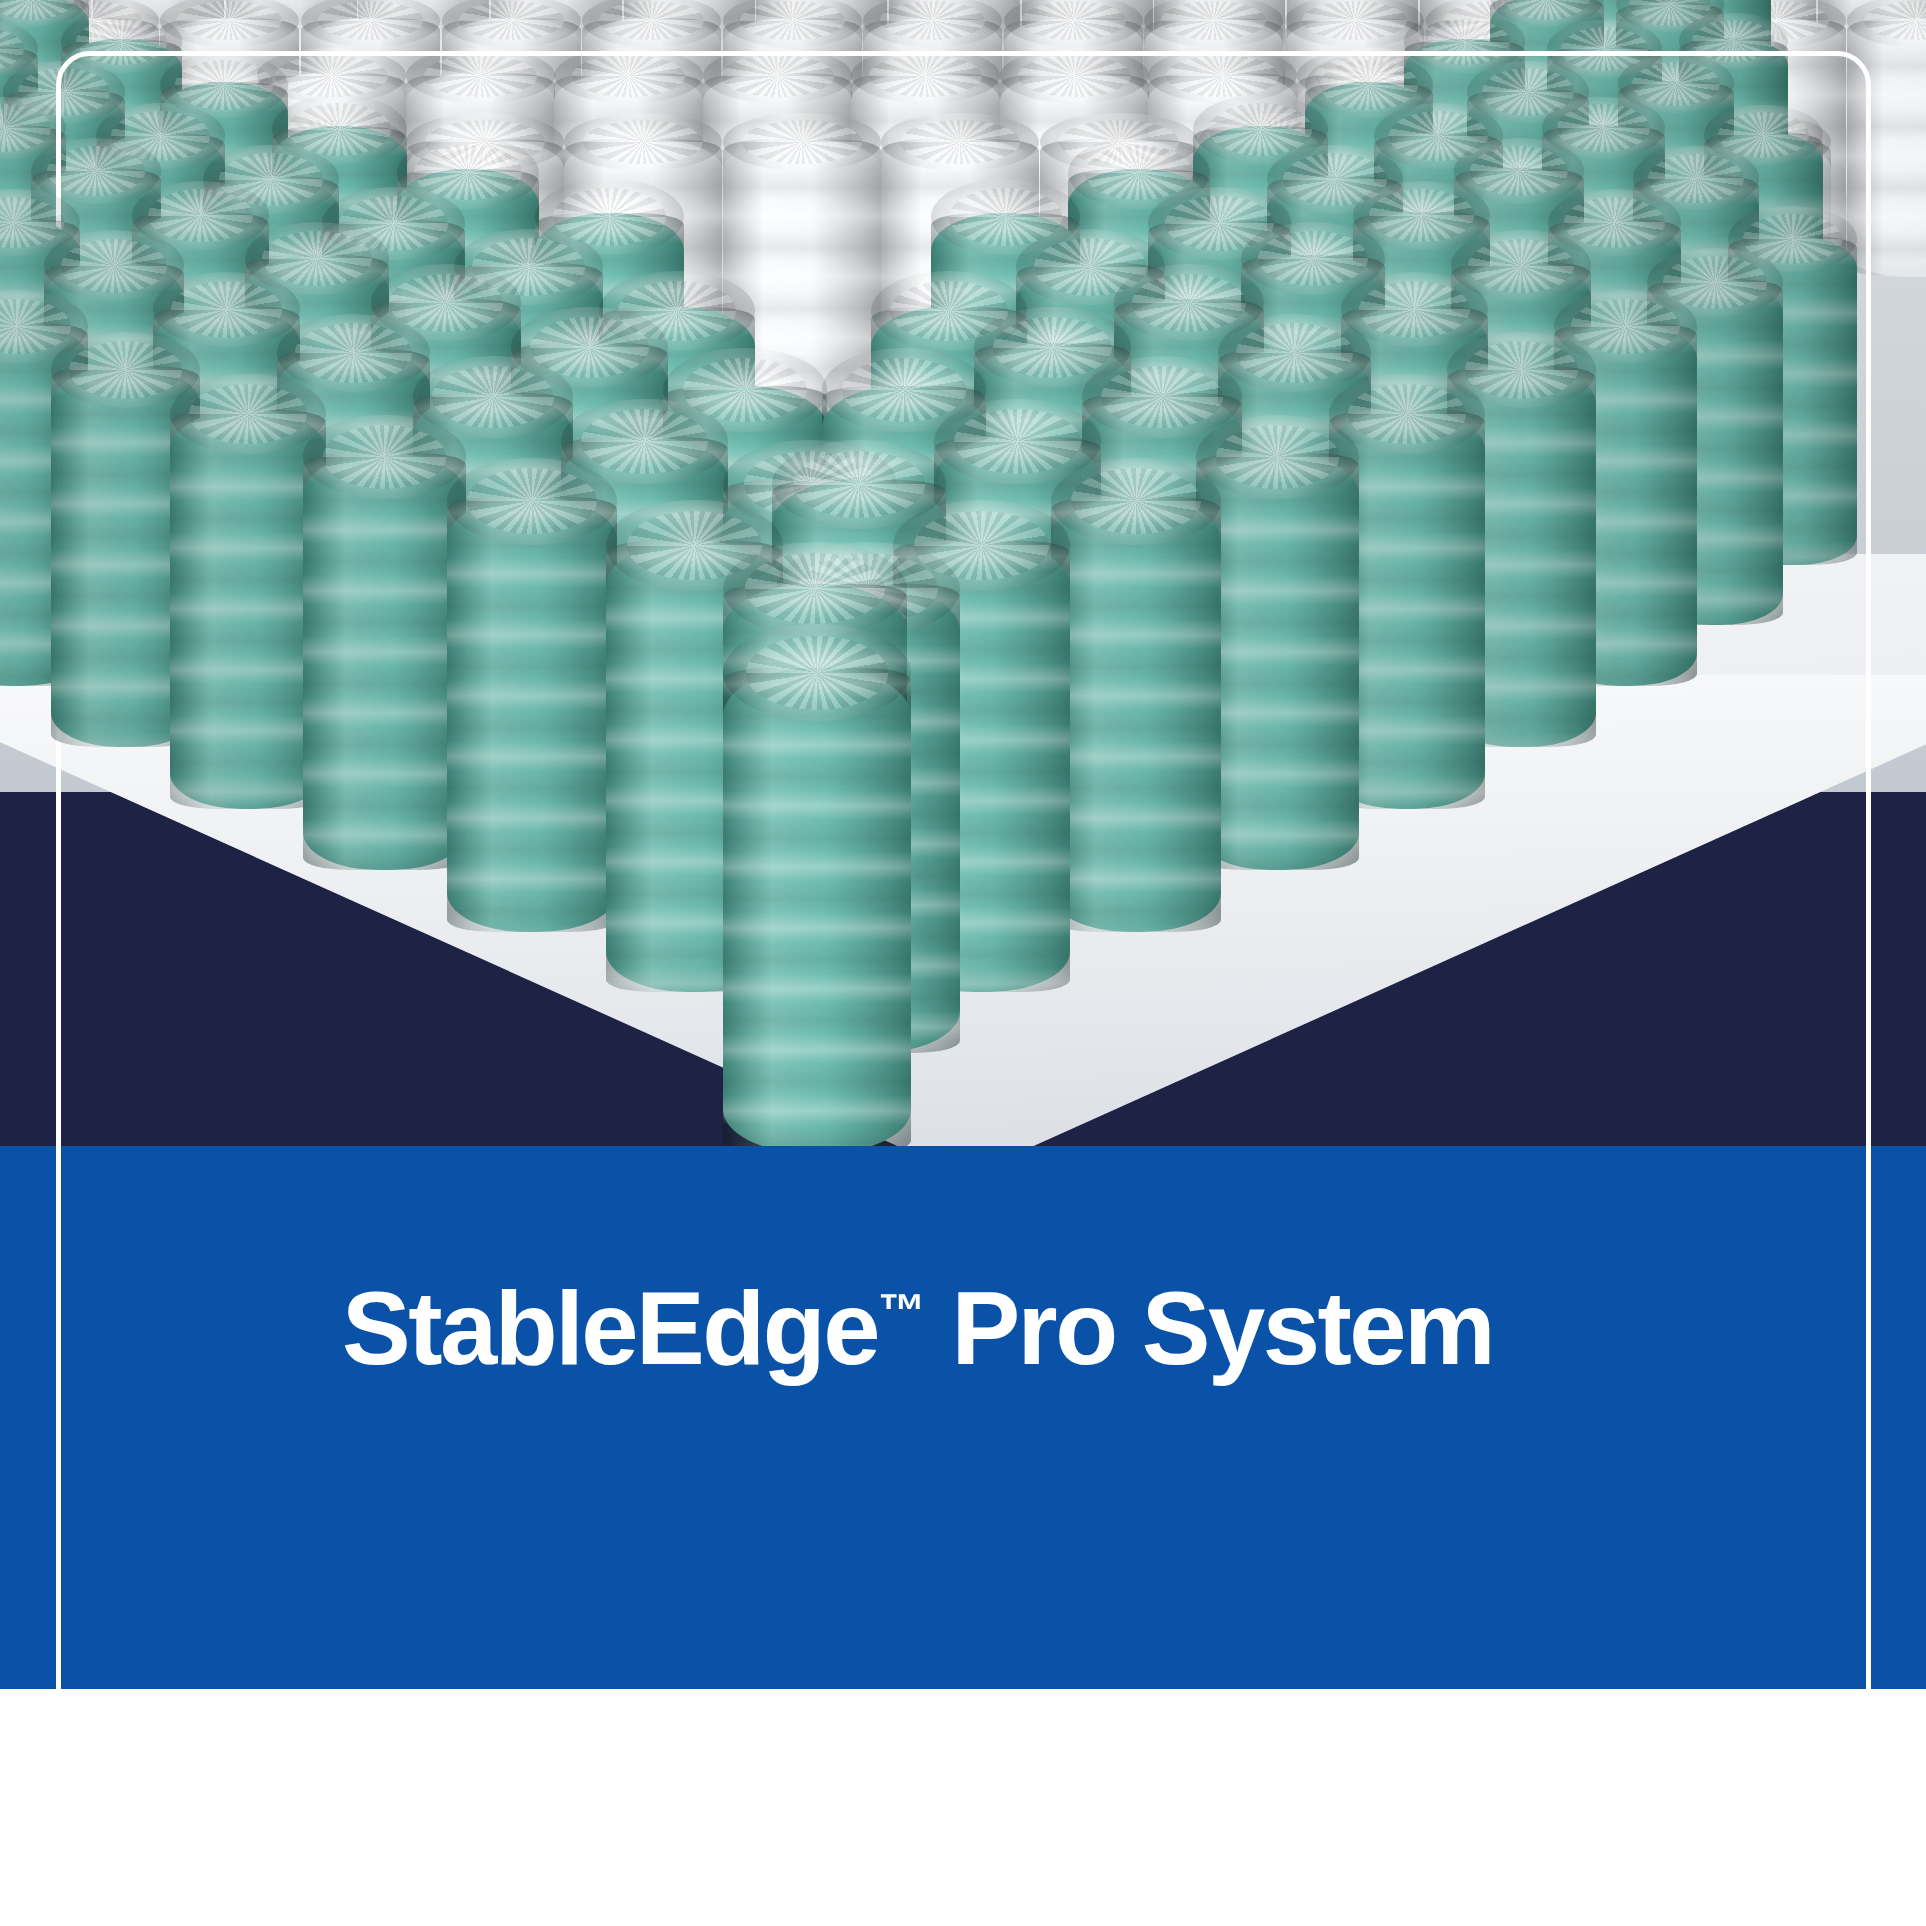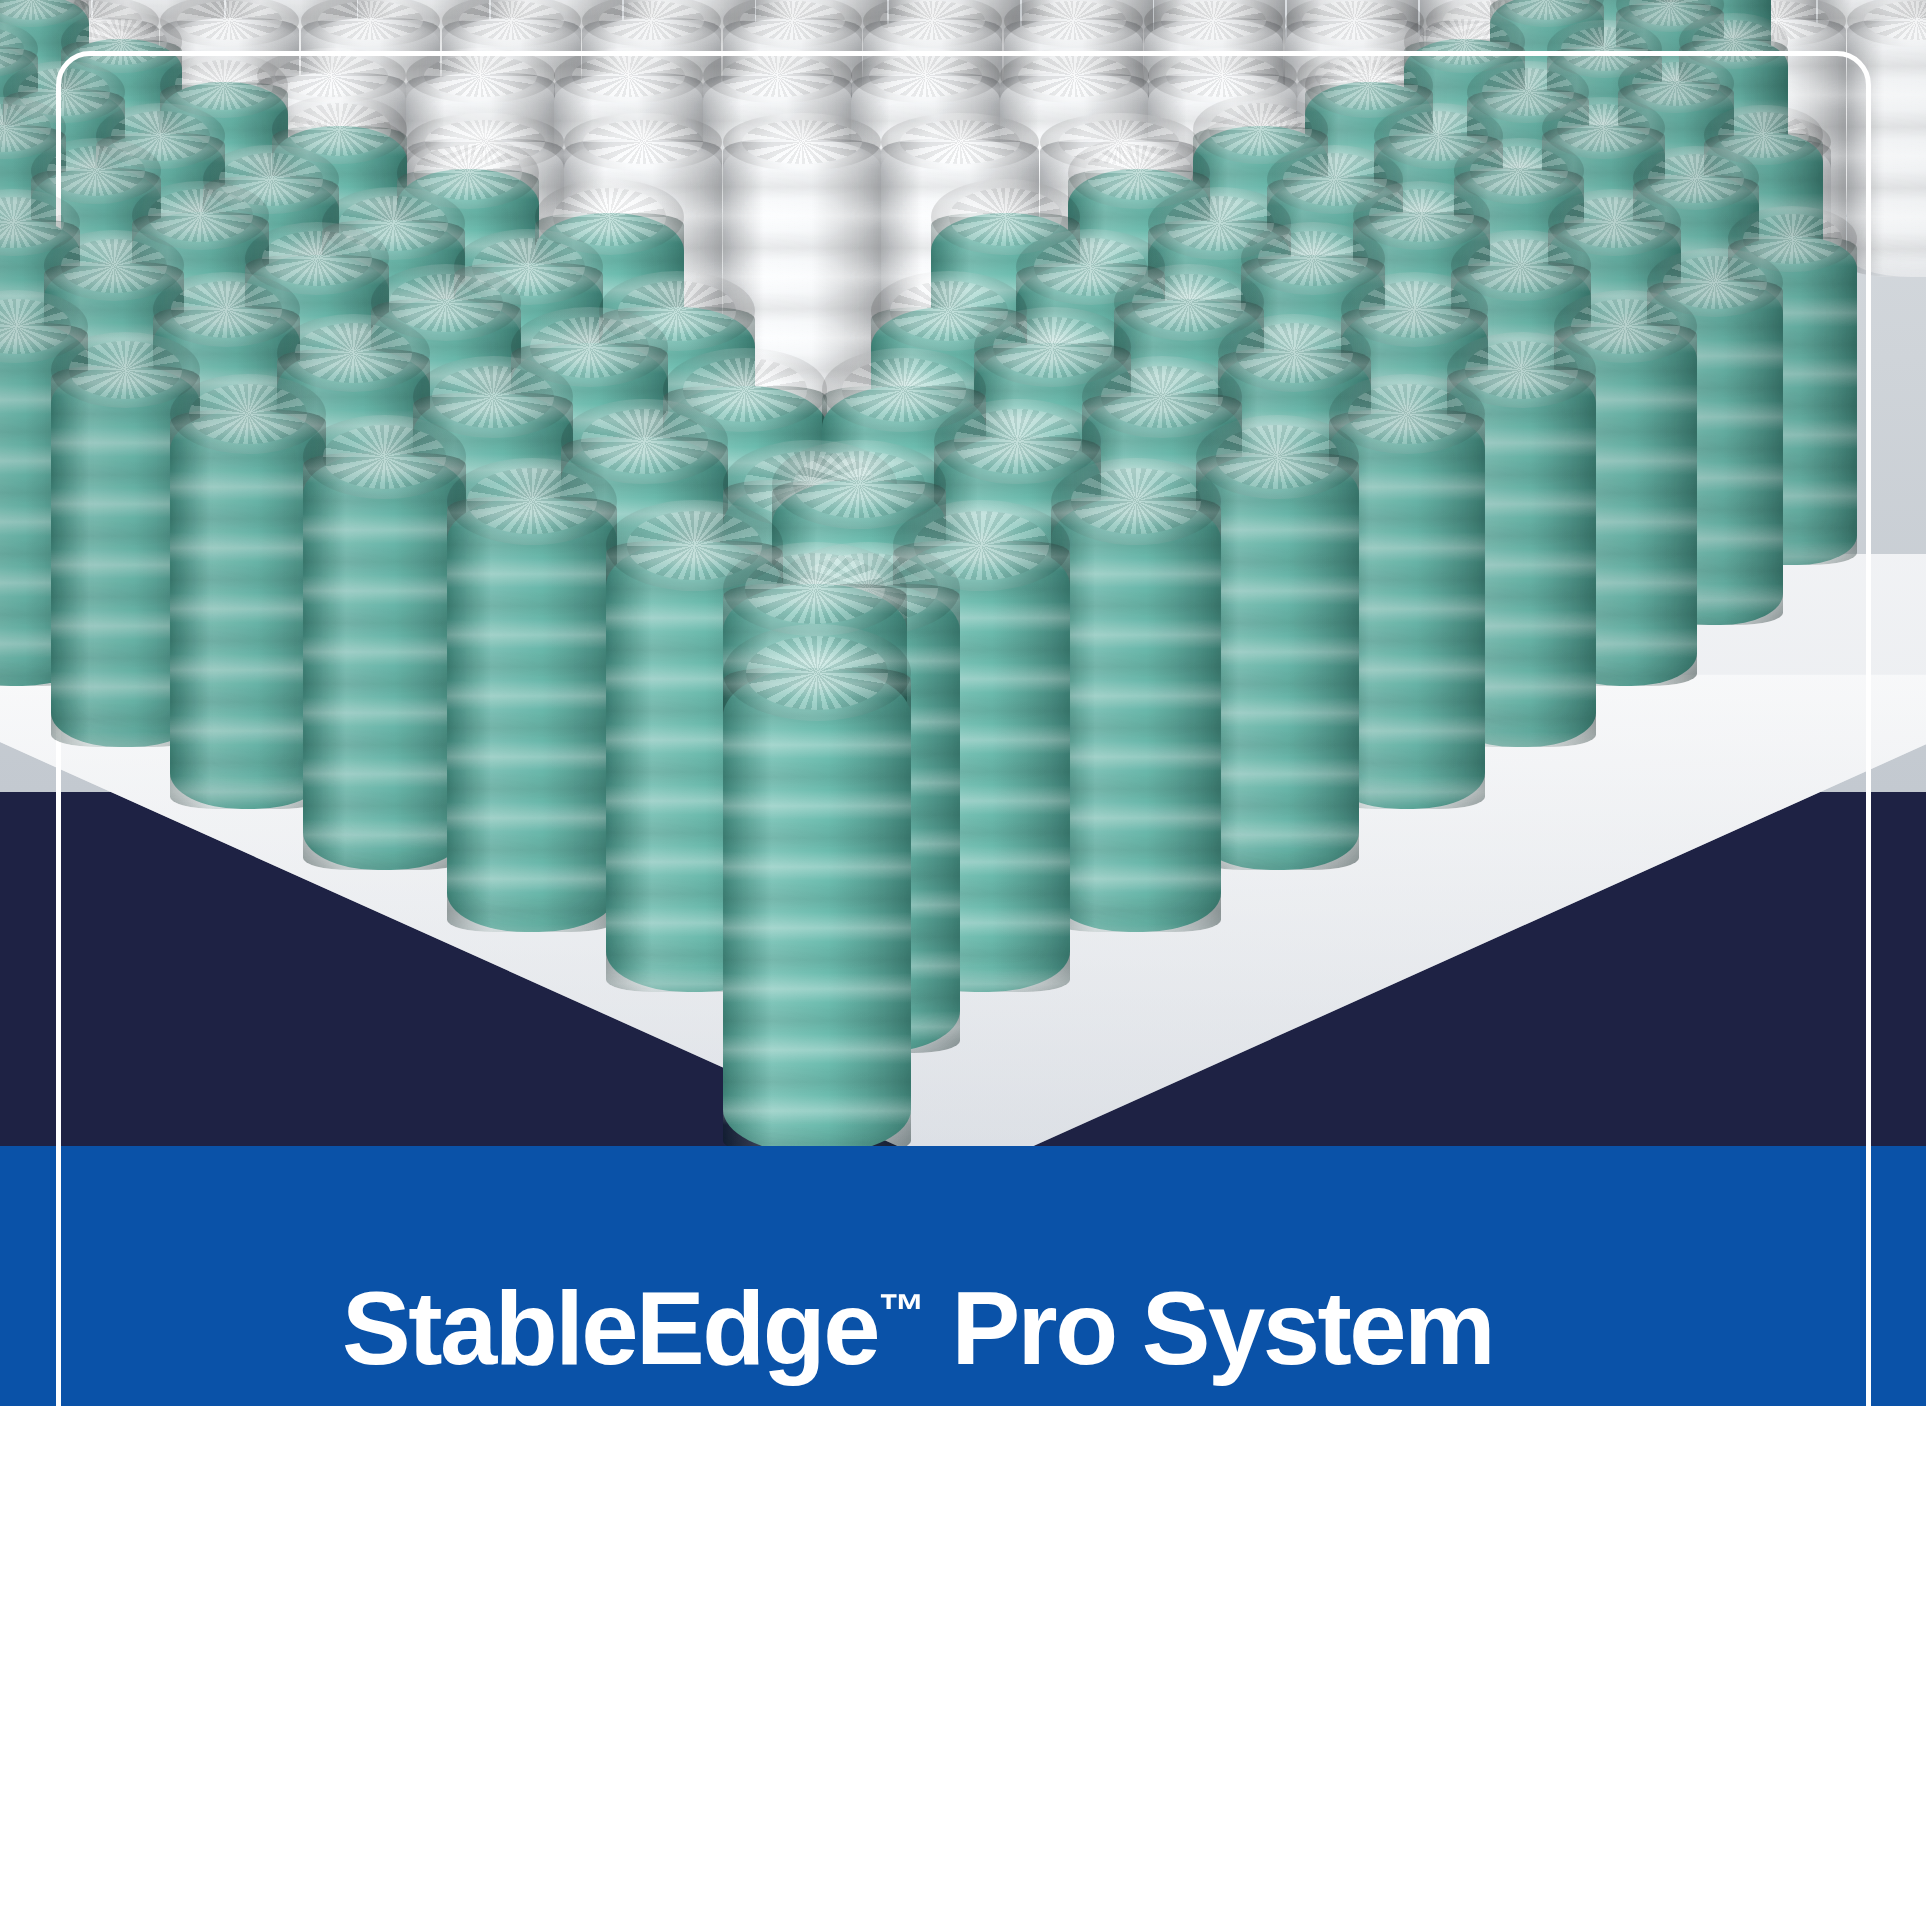--- a/index.html
+++ b/index.html
@@ -3,21 +3,21 @@
 <meta charset="utf-8">
 <style>
   html, body {
     margin: 0;
     padding: 0;
     background: #ffffff;
   }
   #canvas {
     position: relative;
     width: 1927px;
-    height: 1406px;
+    height: 1689px;
     overflow: hidden;
     font-family: "Liberation Sans", sans-serif;
     background: #ffffff;
   }
 
   
   #photo {
     position: absolute;
     left: 0; top: 0;
     width: 1927px;

